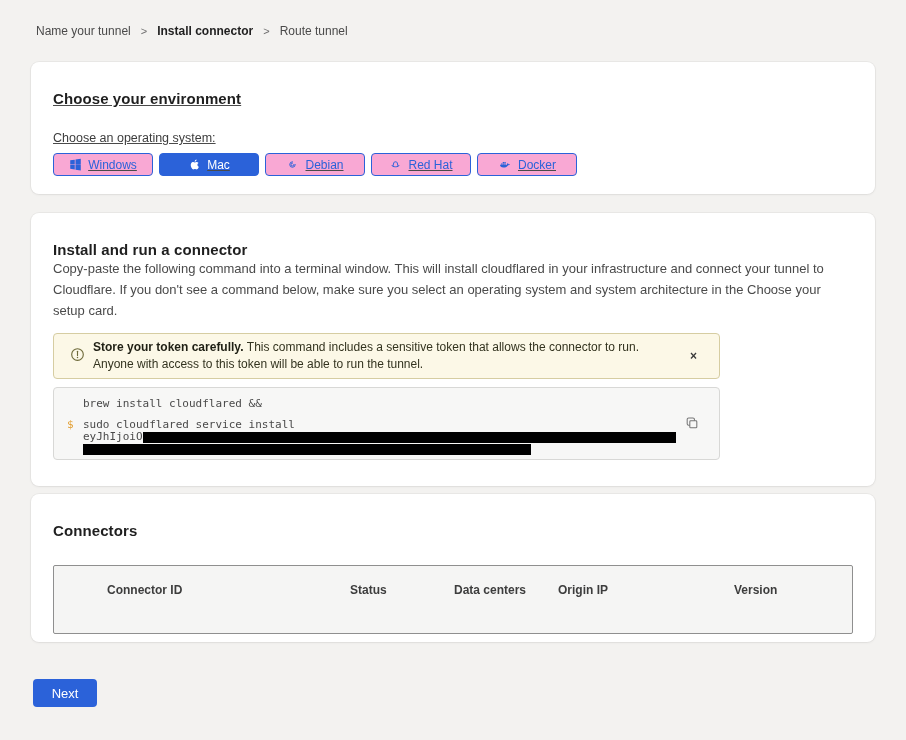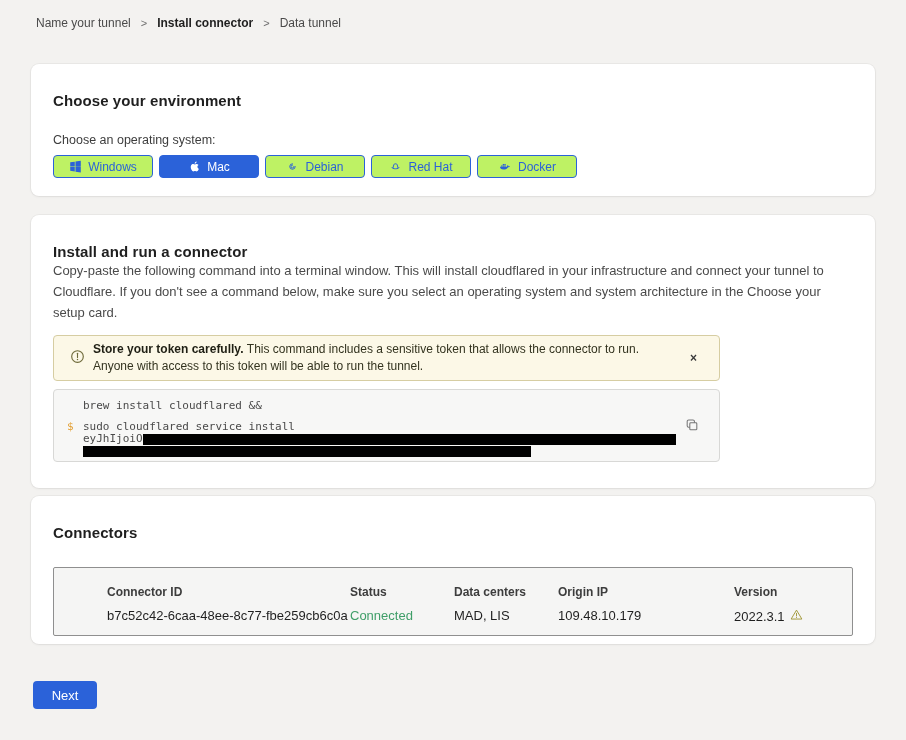--- a/index.html
+++ b/index.html
@@ -13,21 +13,21 @@
   }
   *{box-sizing:border-box;margin:0;padding:0;}
   html,body{width:906px;height:740px;overflow:hidden;}
   body{
     background:var(--page-bg);
     font-family:"Liberation Sans", sans-serif;
     color:#4a4a4a;
   }
   
   .breadcrumb{
-    padding:16px 0 0 36px;
+    padding:24px 0 0 36px;
     font-size:12px;
     display:flex;
     align-items:center;
     gap:10px;
     color:#4a4a4a;
   }
   .crumb{cursor:default;}
   .crumb.active{font-weight:700;color:#1f1f1f;}
   .crumb-sep{color:#6f6f6f;font-size:11px;}
   
@@ -36,28 +36,28 @@
     border-radius:8px;
     margin:0 31px;
     box-shadow:0 0 0 1px rgba(0,0,0,0.04), 0 1px 3px rgba(0,0,0,0.05);
   }
   .card h2{
     font-size:15px;
     font-weight:700;
     color:#1f1f1f;
     letter-spacing:.1px;
   }
-  .card1{margin-top:34px;padding:28px 22px 18px 22px;}
+  .card1{margin-top:24px;padding:28px 22px 18px 22px;text-decoration:underline;}
   .os-label{margin-top:24px;font-size:12.5px;color:#3d3d3d;}
   .os-row{margin-top:8px;display:flex;gap:6px;}
   .os-btn{
     width:100px;height:23px;
     border:1px solid var(--accent-blue);
     border-radius:4px;
-    background:#bef264;
+    background:#f9a8d4;
     color:var(--accent-blue);
     font-family:"Liberation Sans", sans-serif;
     font-size:12px;
     display:flex;align-items:center;justify-content:center;gap:6px;
     cursor:pointer;
   }
   .os-btn svg{display:block;}
   .os-btn .ic{stroke:var(--accent-blue);fill:none;stroke-width:1.2;}
   .os-btn .icf{fill:var(--accent-blue);}
   .os-btn.selected{background:var(--accent-blue);color:#ffffff;}
@@ -137,21 +137,21 @@
 <body>
 
 
 
 
 <nav class="breadcrumb">
   <span class="crumb">Name your tunnel</span>
   <span class="crumb-sep">&gt;</span>
   <span class="crumb active">Install connector</span>
   <span class="crumb-sep">&gt;</span>
-  <span class="crumb">Data tunnel</span>
+  <span class="crumb">Route tunnel</span>
 </nav>
 
 
 <section class="card card1">
   <h2>Choose your environment</h2>
   <div class="os-label">Choose an operating system:</div>
   <div class="os-row">
     <button class="os-btn">
       <span>
         <svg width="13" height="13" viewBox="0 0 16 16">
@@ -250,36 +250,20 @@
 <section class="card card3">
   <h2>Connectors</h2>
   <div class="conn-table">
     <div class="tbl-row tbl-head">
       <div>Connector ID</div>
       <div>Status</div>
       <div>Data centers</div>
       <div>Origin IP</div>
       <div>Version</div>
     </div>
-    <div class="tbl-row tbl-vals">
-      <div>b7c52c42-6caa-48ee-8c77-fbe259cb6c0a</div>
-      <div class="status-connected">Connected</div>
-      <div>MAD, LIS</div>
-      <div>109.48.10.179</div>
-      <div class="version-cell">
-        <span>2022.3.1</span>
-        <span>
-          <svg width="13" height="13" viewBox="0 0 16 16" fill="none" stroke="#a39a3d" stroke-width="1.2">
-              <path d="M8 2.6L14.6 13.6H1.4Z" stroke-linejoin="round"></path>
-              <line x1="8" y1="6.6" x2="8" y2="9.8" stroke-linecap="round"></line>
-              <circle cx="8" cy="11.7" r="0.7" fill="#a39a3d" stroke="none"></circle>
-            </svg>
-        </span>
-      </div>
-    </div>
   </div>
 </section>
 
 
 <button class="next-btn">Next</button>
 
 
 
 
 </body></html>

